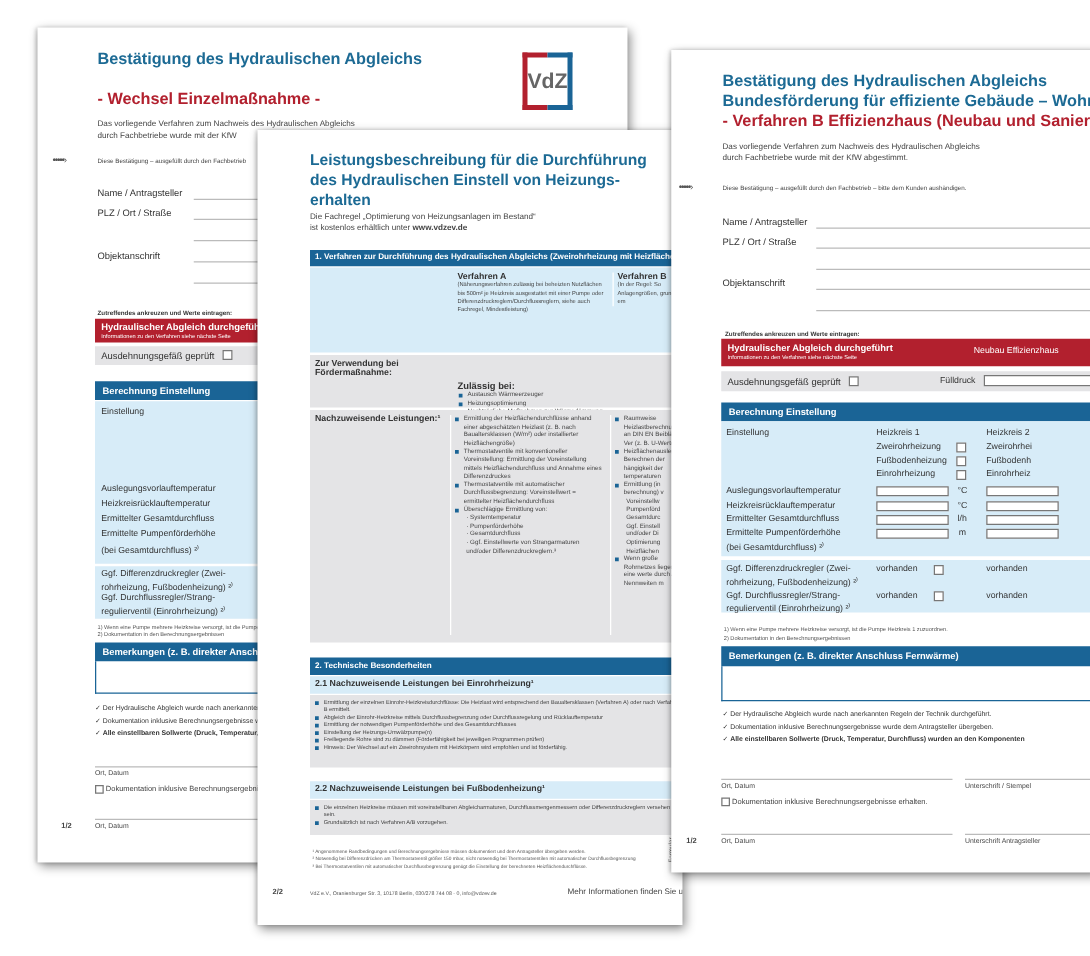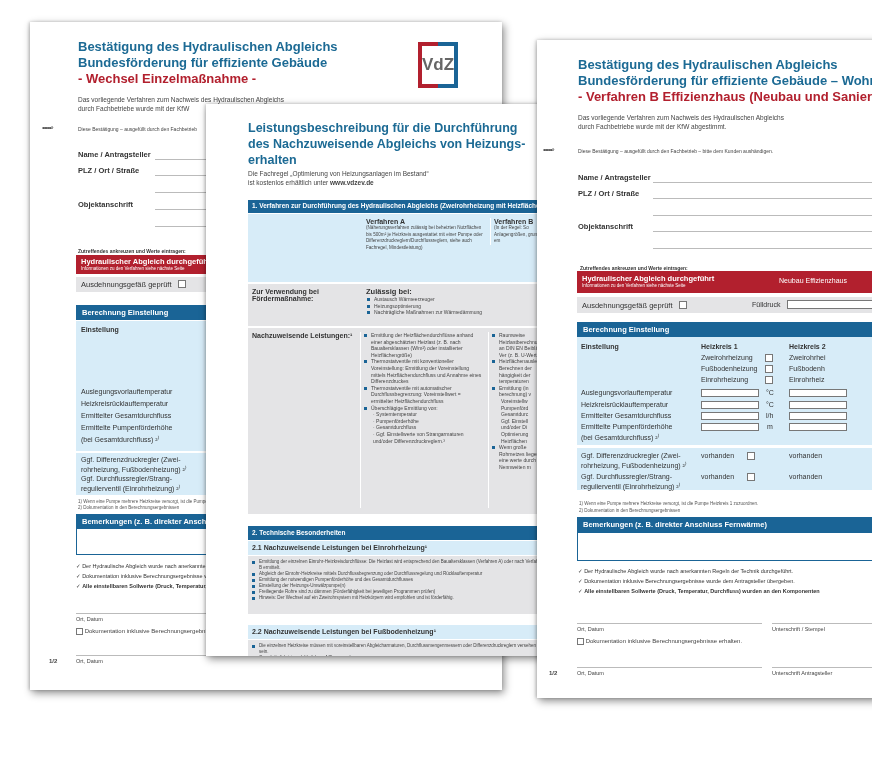--- a/index.html
+++ b/index.html
@@ -2,30 +2,30 @@
 <html><head>
 <meta charset="utf-8">
 <style>
   * { box-sizing: border-box; margin: 0; padding: 0; }
   html, body { width: 872px; height: 765px; overflow: hidden; background: #ffffff; }
   body { font-family: "Liberation Sans", sans-serif; color: #333; position: relative; }
 
   .page { position: absolute; background: #fff; overflow: hidden;
           box-shadow: 2px 3px 8px rgba(0,0,0,0.45), -1px 0 3px rgba(0,0,0,0.2); }
   #page1 { left: 30px; top: 22px; width: 472px; height: 668px; z-index: 1; }
-  #page2 { left: 206px; top: 104px; width: 340px; height: 552px; z-index: 2; }
+  #page2 { left: 206px; top: 104px; width: 340px; height: 636px; z-index: 2; }
   #page3 { left: 537px; top: 40px; width: 340px; height: 658px; z-index: 3; }
 
   .abs { position: absolute; }
   .blue { color: #1c6a94; }
   .red { color: #b2202e; }
   .h-title { font-weight: bold; font-size: 13px; line-height: 16px; }
   .small { font-size: 6.5px; color: #444; }
   .tiny { font-size: 4.5px; color: #555; }
-  .label { font-weight: bold; font-size: 7.5px; color: #333; }
+  .label { font-weight: normal; font-size: 7.5px; color: #333; }
   .line { position: absolute; height: 1px; background: #bbb; }
 
   .bar-red { position: absolute; background: #b2202e; color: #fff; }
   .bar-blue { position: absolute; background: #1a6496; color: #fff; font-weight: bold; font-size: 7.5px; padding: 3px 6px; }
   .panel-light { position: absolute; background: #d7ecf8; }
   .panel-grey { position: absolute; background: #e4e4e6; }
   .chk { display: inline-block; width: 8px; height: 8px; border: 1px solid #777; background: #fff; vertical-align: middle; }
   .inbox { display: inline-block; width: 58px; height: 8px; border: 1px solid #777; background: #fff; vertical-align: middle; }
   .row { position: absolute; font-size: 7px; color: #333; white-space: nowrap; }
 
@@ -41,21 +41,20 @@
   .logo .txt { position: absolute; left: 0; right: 0; top: 13px; text-align: center; font-weight: bold; font-size: 17px; color: #666; }
 
   .check-line { position: absolute; font-size: 5.5px; color: #333; white-space: nowrap; }
   .check-line b { font-weight: bold; }
 </style>
 </head>
 <body>
 
 <div id="page1" class="page">
   <div class="abs h-title blue" style="left:48px;top:17px;">Bestätigung des Hydraulischen Abgleichs</div>
-  <div class="abs h-title blue" style="left:48px;top:33px;">Bundesförderung für effiziente Gebäude</div>
   <div class="abs h-title red" style="left:48px;top:49px;">- Wechsel Einzelmaßnahme -</div>
   <div class="logo" style="left:388px;top:20px;">
     <div class="lb"></div>
     <div class="rb"></div>
     <div class="txt">VdZ</div>
   </div>
   <div class="abs small" style="left:48px;top:74px;">Das vorliegende Verfahren zum Nachweis des Hydraulischen Abgleichs</div>
   <div class="abs small" style="left:48px;top:83px;">durch Fachbetriebe wurde mit der KfW</div>
   <div class="arrow" style="left:12px;top:101px;">•••••›</div>
   <div class="abs" style="left:48px;top:104px;font-size:5px;color:#444;">Diese Bestätigung – ausgefüllt durch den Fachbetrieb</div>
@@ -110,42 +109,42 @@
     <span class="chk" style="width:7px;height:7px;"></span>
     <span>Dokumentation inklusive Berechnungsergebnisse erhalten.</span>
   </div>
   <div class="line" style="left:46px;top:633px;width:180px;"></div>
   <div class="abs" style="left:19px;top:636px;font-size:6px;font-weight:bold;color:#444;">1/2</div>
   <div class="abs" style="left:46px;top:636px;font-size:5.5px;color:#444;">Ort, Datum</div>
 </div>
 
 <div id="page2" class="page">
   <div class="abs h-title blue" style="left:42px;top:16px;font-size:12.5px;">Leistungsbeschreibung für die Durchführung</div>
-  <div class="abs h-title blue" style="left:42px;top:32px;font-size:12.5px;">des Nachzuweisende Abgleichs von Heizungs-</div>
+  <div class="abs h-title blue" style="left:42px;top:32px;font-size:12.5px;">des Hydraulischen Einstell von Heizungs-</div>
   <div class="abs h-title blue" style="left:42px;top:48px;font-size:12.5px;">erhalten</div>
   <div class="abs small" style="left:42px;top:66px;">Die Fachregel „Optimierung von Heizungsanlagen im Bestand“</div>
   <div class="abs small" style="left:42px;top:75px;white-space:nowrap;">
     <span>ist kostenlos erhältlich unter </span><b>www.vdzev.de</b>
   </div>
 
   <div class="bar-blue" style="left:42px;top:96px;width:300px;height:13px;font-size:6.5px;padding:2px 4px;white-space:nowrap;">1. Verfahren zur Durchführung des Hydraulischen Abgleichs (Zweirohrheizung mit Heizflächen)</div>
   <div class="panel-light" style="left:42px;top:110px;width:300px;height:68px;">
     <div class="abs" style="left:118px;top:4px;width:118px;">
       <div style="font-weight:bold;font-size:7px;color:#333;">Verfahren A</div>
       <div style="font-size:4.6px;line-height:6.6px;color:#444;">(Näherungsverfahren zulässig bei beheizten Nutzflächen bis 500m² je Heizkreis ausgestattet mit einer Pumpe oder Differenzdruckreglern/Durchflussreglern, siehe auch Fachregel, Mindestleistung)</div>
     </div>
     <div class="abs" style="left:242px;top:4px;width:70px;border-left:1px solid #fff;padding-left:3px;">
       <div style="font-weight:bold;font-size:7px;color:#333;">Verfahren B</div>
       <div style="font-size:4.6px;line-height:6.6px;color:#444;">(In der Regel: So Anlagengrößen, grundsätzlich em</div>
     </div>
   </div>
 
   <div class="panel-grey" style="left:42px;top:180px;width:300px;height:42px;">
     <div class="abs" style="left:4px;top:4px;width:100px;font-weight:bold;font-size:7px;color:#333;">Zur Verwendung bei Fördermaßnahme:</div>
-    <div class="abs" style="left:118px;top:3px;width:118px;">
+    <div class="abs" style="left:118px;top:20px;width:118px;">
       <div style="font-weight:bold;font-size:7.5px;color:#333;">Zulässig bei:</div>
       <div class="bul">Austausch Wärmeerzeuger</div>
       <div class="bul">Heizungsoptimierung</div>
       <div class="bul">Nachträgliche Maßnahmen zur Wärmedämmung</div>
     </div>
   </div>
 
   <div class="panel-grey" style="left:42px;top:224px;width:300px;height:186px;">
     <div class="abs" style="left:4px;top:4px;font-weight:bold;font-size:7px;color:#333;white-space:nowrap;">Nachzuweisende Leistungen:¹</div>
     <div class="abs" style="left:112px;top:4px;width:122px;border-left:1px solid #fff;padding-left:2px;height:176px;">

